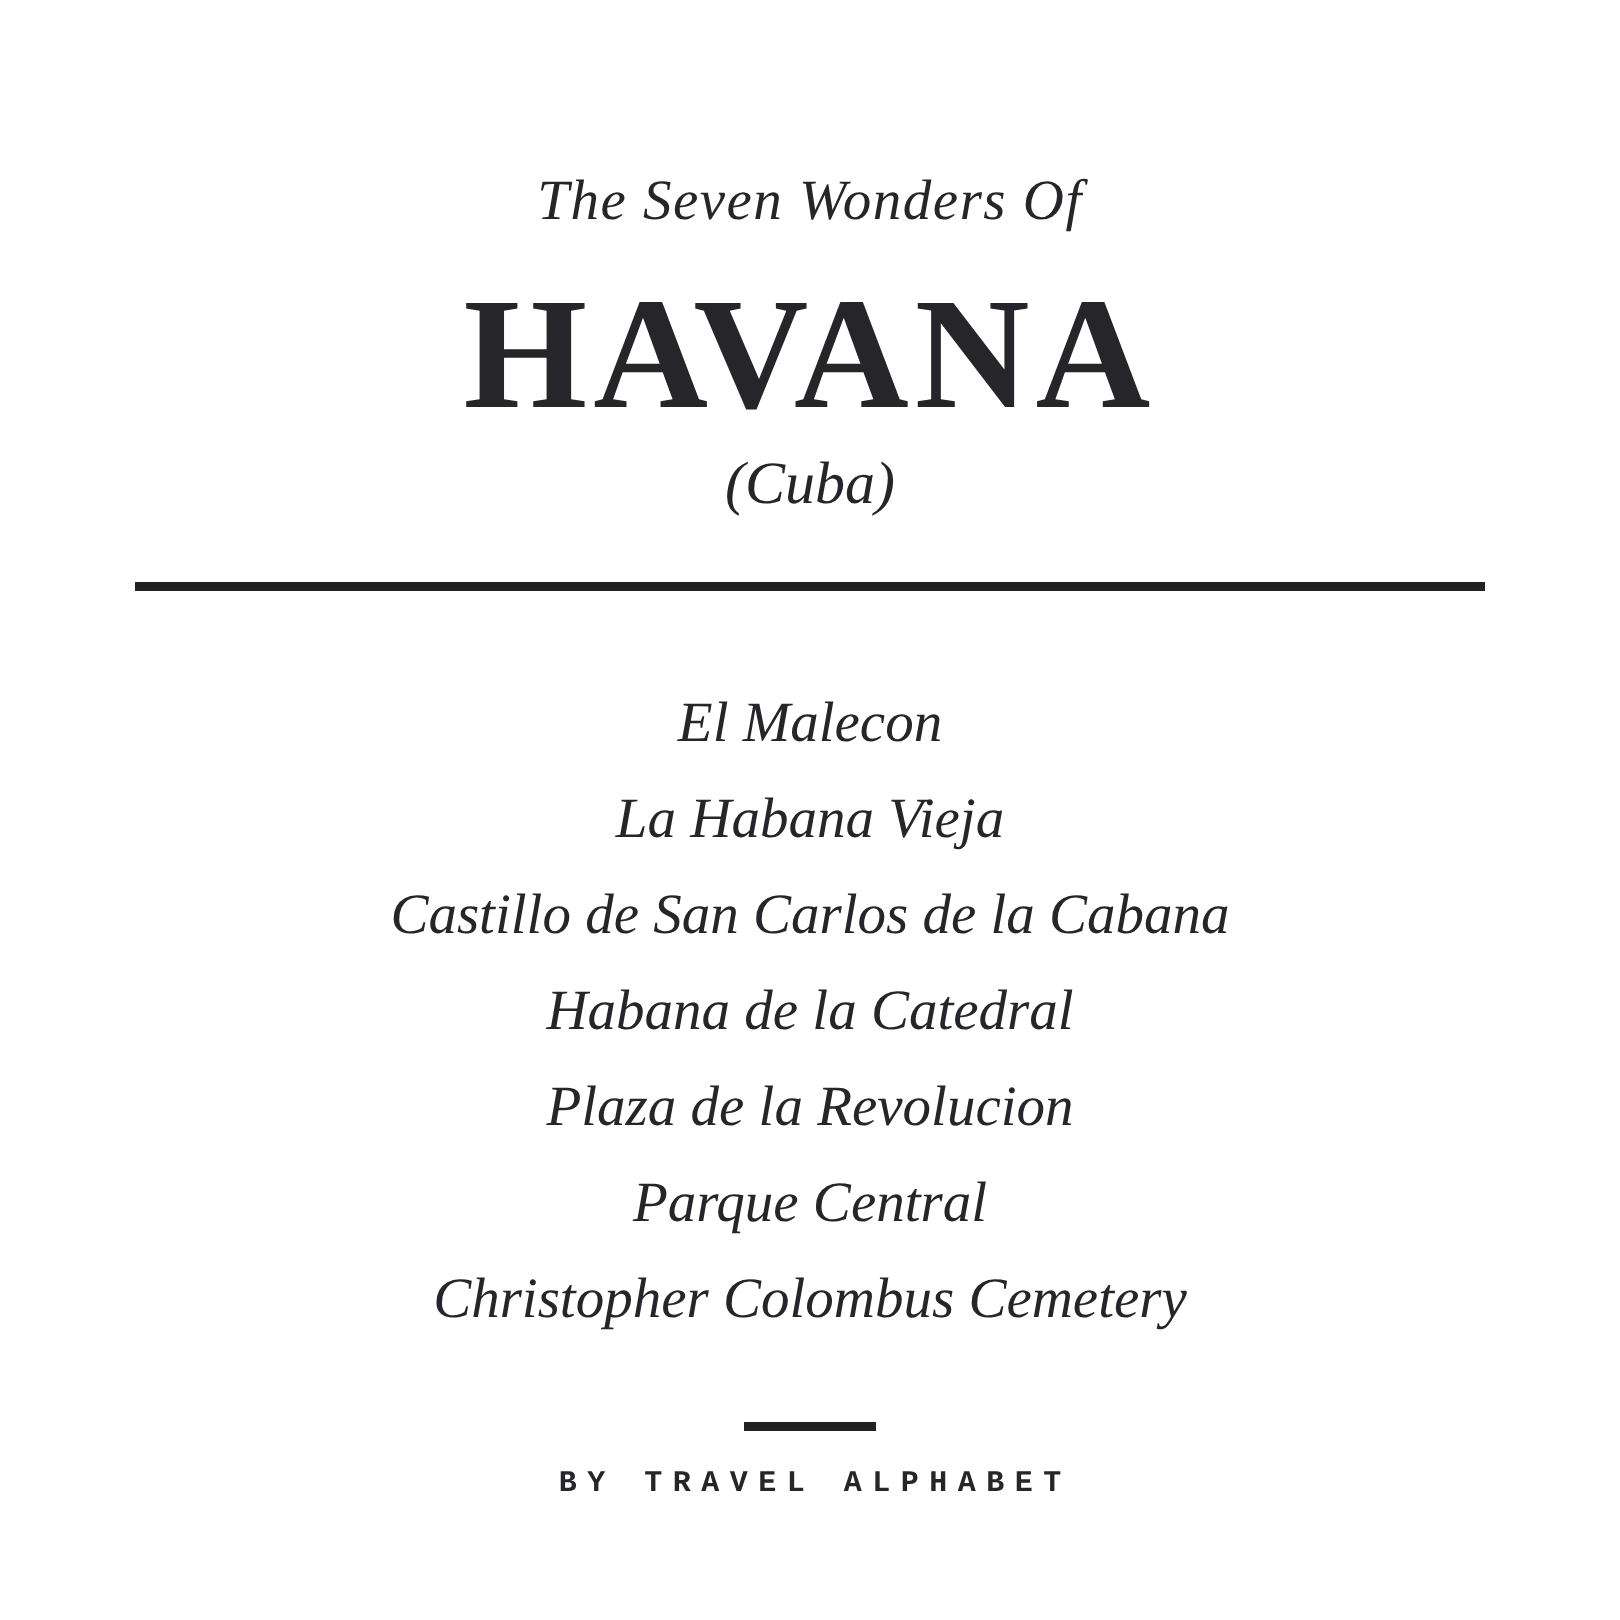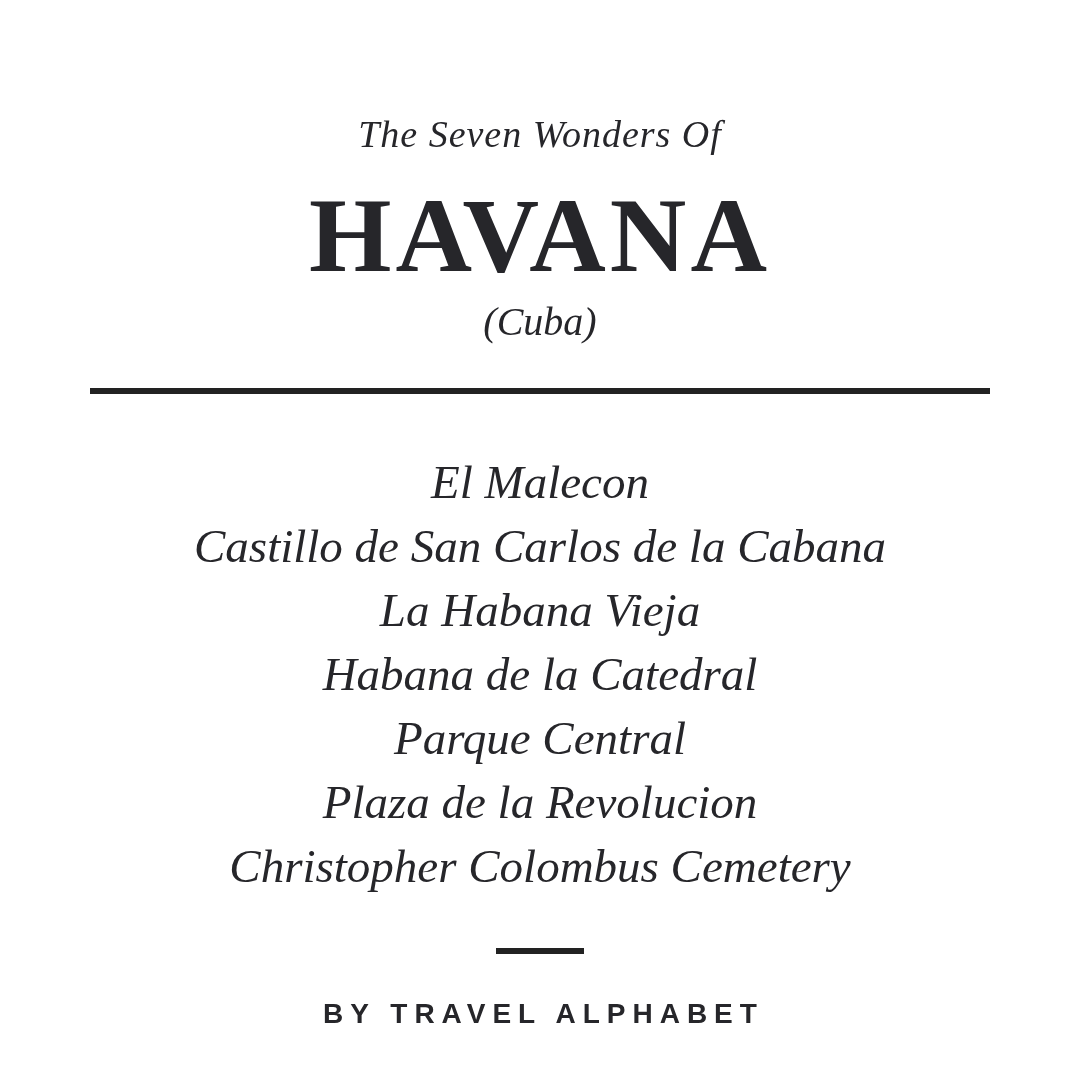--- a/index.html
+++ b/index.html
@@ -54,36 +54,36 @@
   }
   .wonders-list {
     margin: 56px 0 0 0;
     padding: 0;
     list-style: none;
     text-align: center;
   }
   .wonders-list li {
     font-family: "Liberation Serif", serif;
     font-style: italic;
-    font-size: 47px;
+    font-size: 38px;
     line-height: 64px;
     white-space: nowrap;
     color: var(--text-color, #26262a);
   }
   .footer-divider {
     margin-top: 50px;
     width: 88px;
     height: 6px;
     background: var(--divider-color, #222222);
   }
   .credit {
-    margin-top: 46px;
-    font-family: Liberation Sans, sans-serif;
+    margin-top: 22px;
+    font-family: Liberation Mono, monospace;
     font-weight: 600;
-    font-size: 28px;
+    font-size: 20px;
     line-height: 28px;
     letter-spacing: 7px;
     text-indent: 7px; 
     color: var(--text-color, #26262a);
   }
 </style>
 </head>
 <body>
 
 <div class="poster">
@@ -91,25 +91,25 @@
   <div class="subtitle">The Seven Wonders Of</div>
 
   <div class="title">HAVANA</div>
 
   <div class="country">(Cuba)</div>
 
   <div class="main-divider"></div>
 
   <ul class="wonders-list">
     <li>El Malecon</li>
+    <li>La Habana Vieja</li>
     <li>Castillo de San Carlos de la Cabana</li>
-    <li>La Habana Vieja</li>
     <li>Habana de la Catedral</li>
+    <li>Plaza de la Revolucion</li>
     <li>Parque Central</li>
-    <li>Plaza de la Revolucion</li>
     <li>Christopher Colombus Cemetery</li>
   </ul>
 
   <div class="footer-divider"></div>
 
   <div class="credit">BY TRAVEL ALPHABET</div>
 
 </div>
 
 </body></html>

